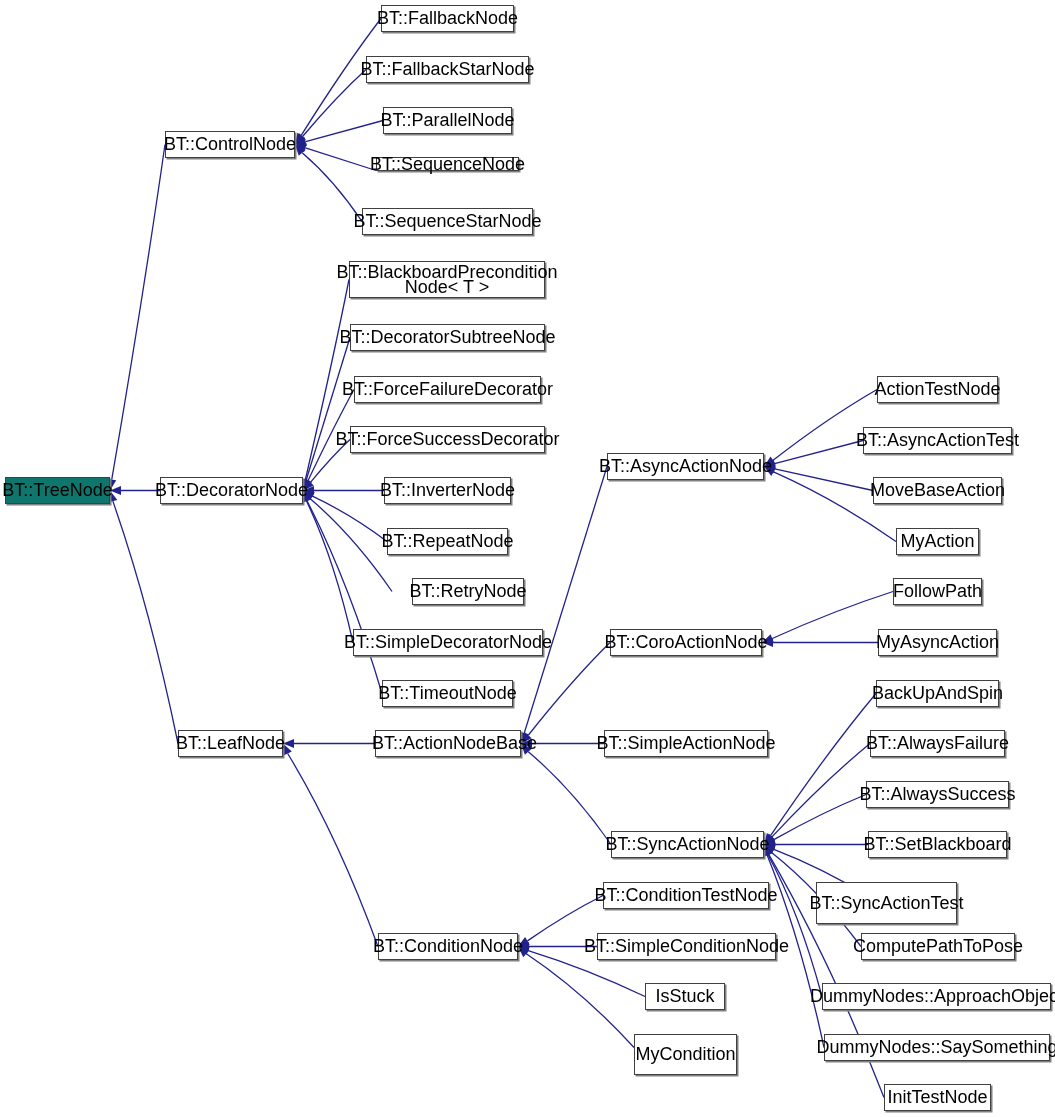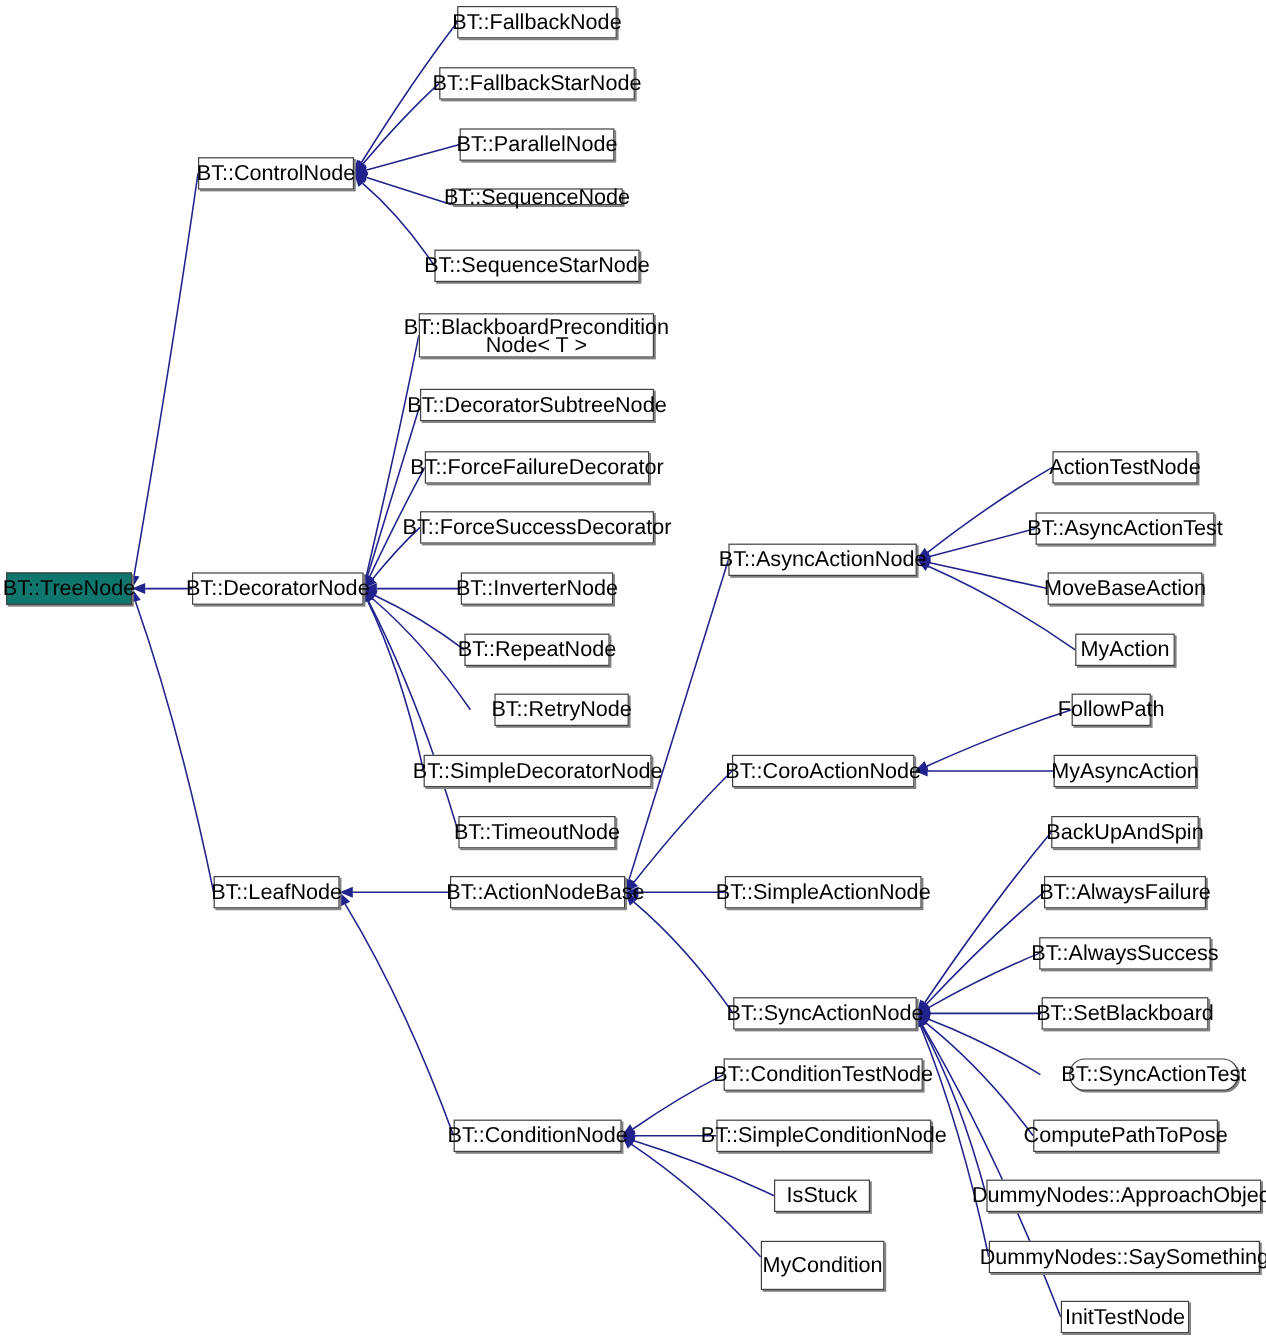--- a/index.html
+++ b/index.html
@@ -143,35 +143,35 @@
       <div class="node highlight" style="left: 5px; top: 477px; width: 105px; height: 27px;">BT::TreeNode</div>
       <div class="node" style="left: 160px; top: 477px; width: 143px; height: 27px;">BT::DecoratorNode</div>
       <div class="node" style="left: 384px; top: 477px; width: 127px; height: 27px;">BT::InverterNode</div>
       <div class="node" style="left: 607px; top: 453px; width: 157px; height: 27px;">BT::AsyncActionNode</div>
       <div class="node" style="left: 877px; top: 376px; width: 121px; height: 27px;">ActionTestNode</div>
       <div class="node" style="left: 863px; top: 427px; width: 149px; height: 27px;">BT::AsyncActionTest</div>
       <div class="node" style="left: 873px; top: 477px; width: 129px; height: 27px;">MoveBaseAction</div>
       <div class="node" style="left: 387px; top: 528px; width: 121px; height: 27px;">BT::RepeatNode</div>
       <div class="node" style="left: 896px; top: 528px; width: 83px; height: 27px;">MyAction</div>
       <div class="node" style="left: 392px; top: 578px; width: 112px; height: 27px; margin-left: 20px;">BT::RetryNode</div>
-      <div class="node" style="left: 893px; top: 578px; width: 66px; height: 27px;">FollowPath</div>
+      <div class="node" style="left: 893px; top: 578px; width: 89px; height: 27px;">FollowPath</div>
       <div class="node" style="left: 353px; top: 629px; width: 190px; height: 27px;">BT::SimpleDecoratorNode</div>
       <div class="node" style="left: 610px; top: 629px; width: 152px; height: 27px;">BT::CoroActionNode</div>
       <div class="node" style="left: 878px; top: 629px; width: 119px; height: 27px;">MyAsyncAction</div>
       <div class="node" style="left: 382px; top: 680px; width: 131px; height: 27px;">BT::TimeoutNode</div>
       <div class="node" style="left: 876px; top: 680px; width: 123px; height: 27px;">BackUpAndSpin</div>
       <div class="node" style="left: 178px; top: 730px; width: 105px; height: 27px;">BT::LeafNode</div>
       <div class="node" style="left: 375px; top: 730px; width: 146px; height: 27px; padding-left: 13px;">BT::ActionNodeBase</div>
       <div class="node" style="left: 604px; top: 730px; width: 164px; height: 27px;">BT::SimpleActionNode</div>
       <div class="node" style="left: 870px; top: 730px; width: 135px; height: 27px;">BT::AlwaysFailure</div>
       <div class="node" style="left: 866px; top: 781px; width: 143px; height: 27px;">BT::AlwaysSuccess</div>
       <div class="node" style="left: 611px; top: 831px; width: 153px; height: 27px;">BT::SyncActionNode</div>
       <div class="node" style="left: 868px; top: 831px; width: 139px; height: 27px;">BT::SetBlackboard</div>
       <div class="node" style="left: 603px; top: 882px; width: 166px; height: 27px;">BT::ConditionTestNode</div>
-      <div class="node" style="left: 891px; top: 882px; width: 141px; height: 27px; border-radius: 13px;">BT::SyncActionTest</div>
+      <div class="node" style="left: 816px; top: 882px; width: 141px; height: 42px;">BT::SyncActionTest</div>
       <div class="node" style="left: 378px; top: 933px; width: 140px; height: 27px;">BT::ConditionNode</div>
       <div class="node" style="left: 597px; top: 933px; width: 179px; height: 27px;">BT::SimpleConditionNode</div>
       <div class="node" style="left: 861px; top: 933px; width: 154px; height: 27px;">ComputePathToPose</div>
       <div class="node" style="left: 645px; top: 983px; width: 80px; height: 27px;">IsStuck</div>
       <div class="node" style="left: 822px; top: 983px; width: 229px; height: 27px;">DummyNodes::ApproachObject</div>
       <div class="node" style="left: 634px; top: 1034px; width: 103px; height: 41px;">MyCondition</div>
       <div class="node" style="left: 824px; top: 1034px; width: 226px; height: 27px;">DummyNodes::SaySomething</div>
       <div class="node" style="left: 884px; top: 1084px; width: 107px; height: 27px;">InitTestNode</div>
     </div>
 </div>

